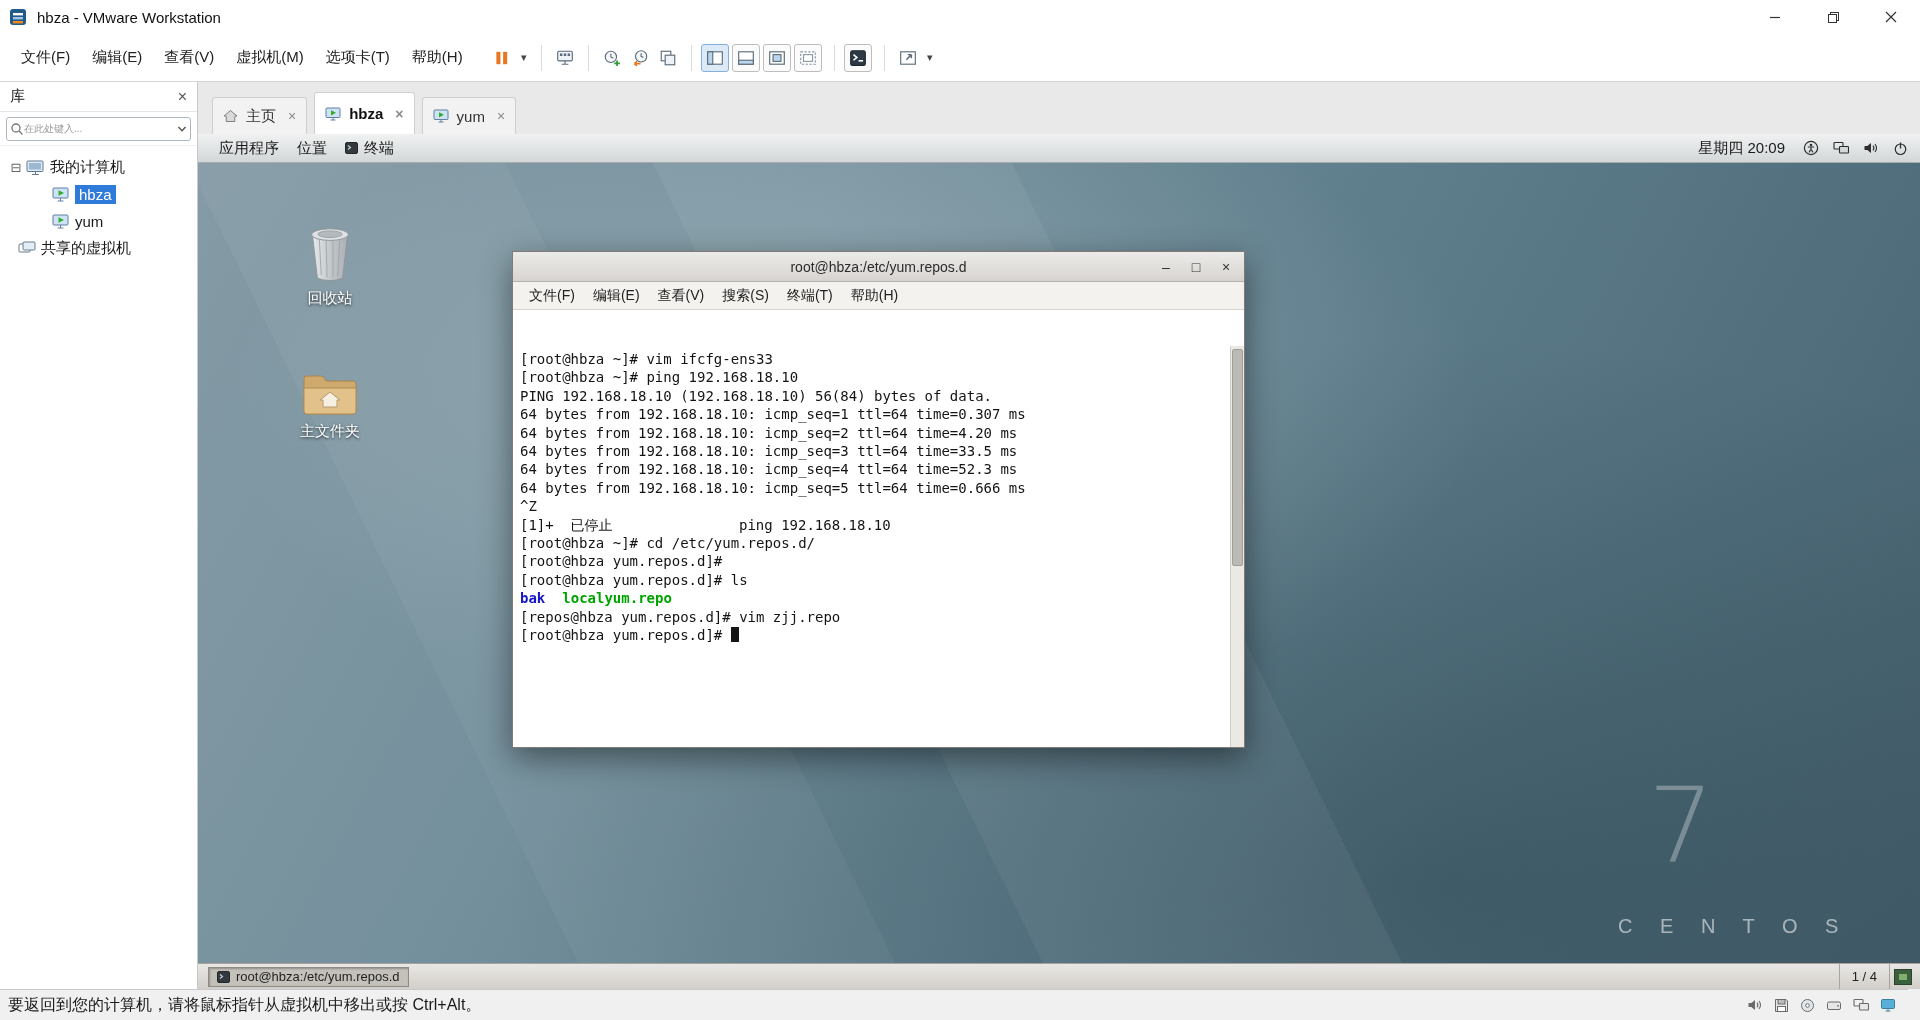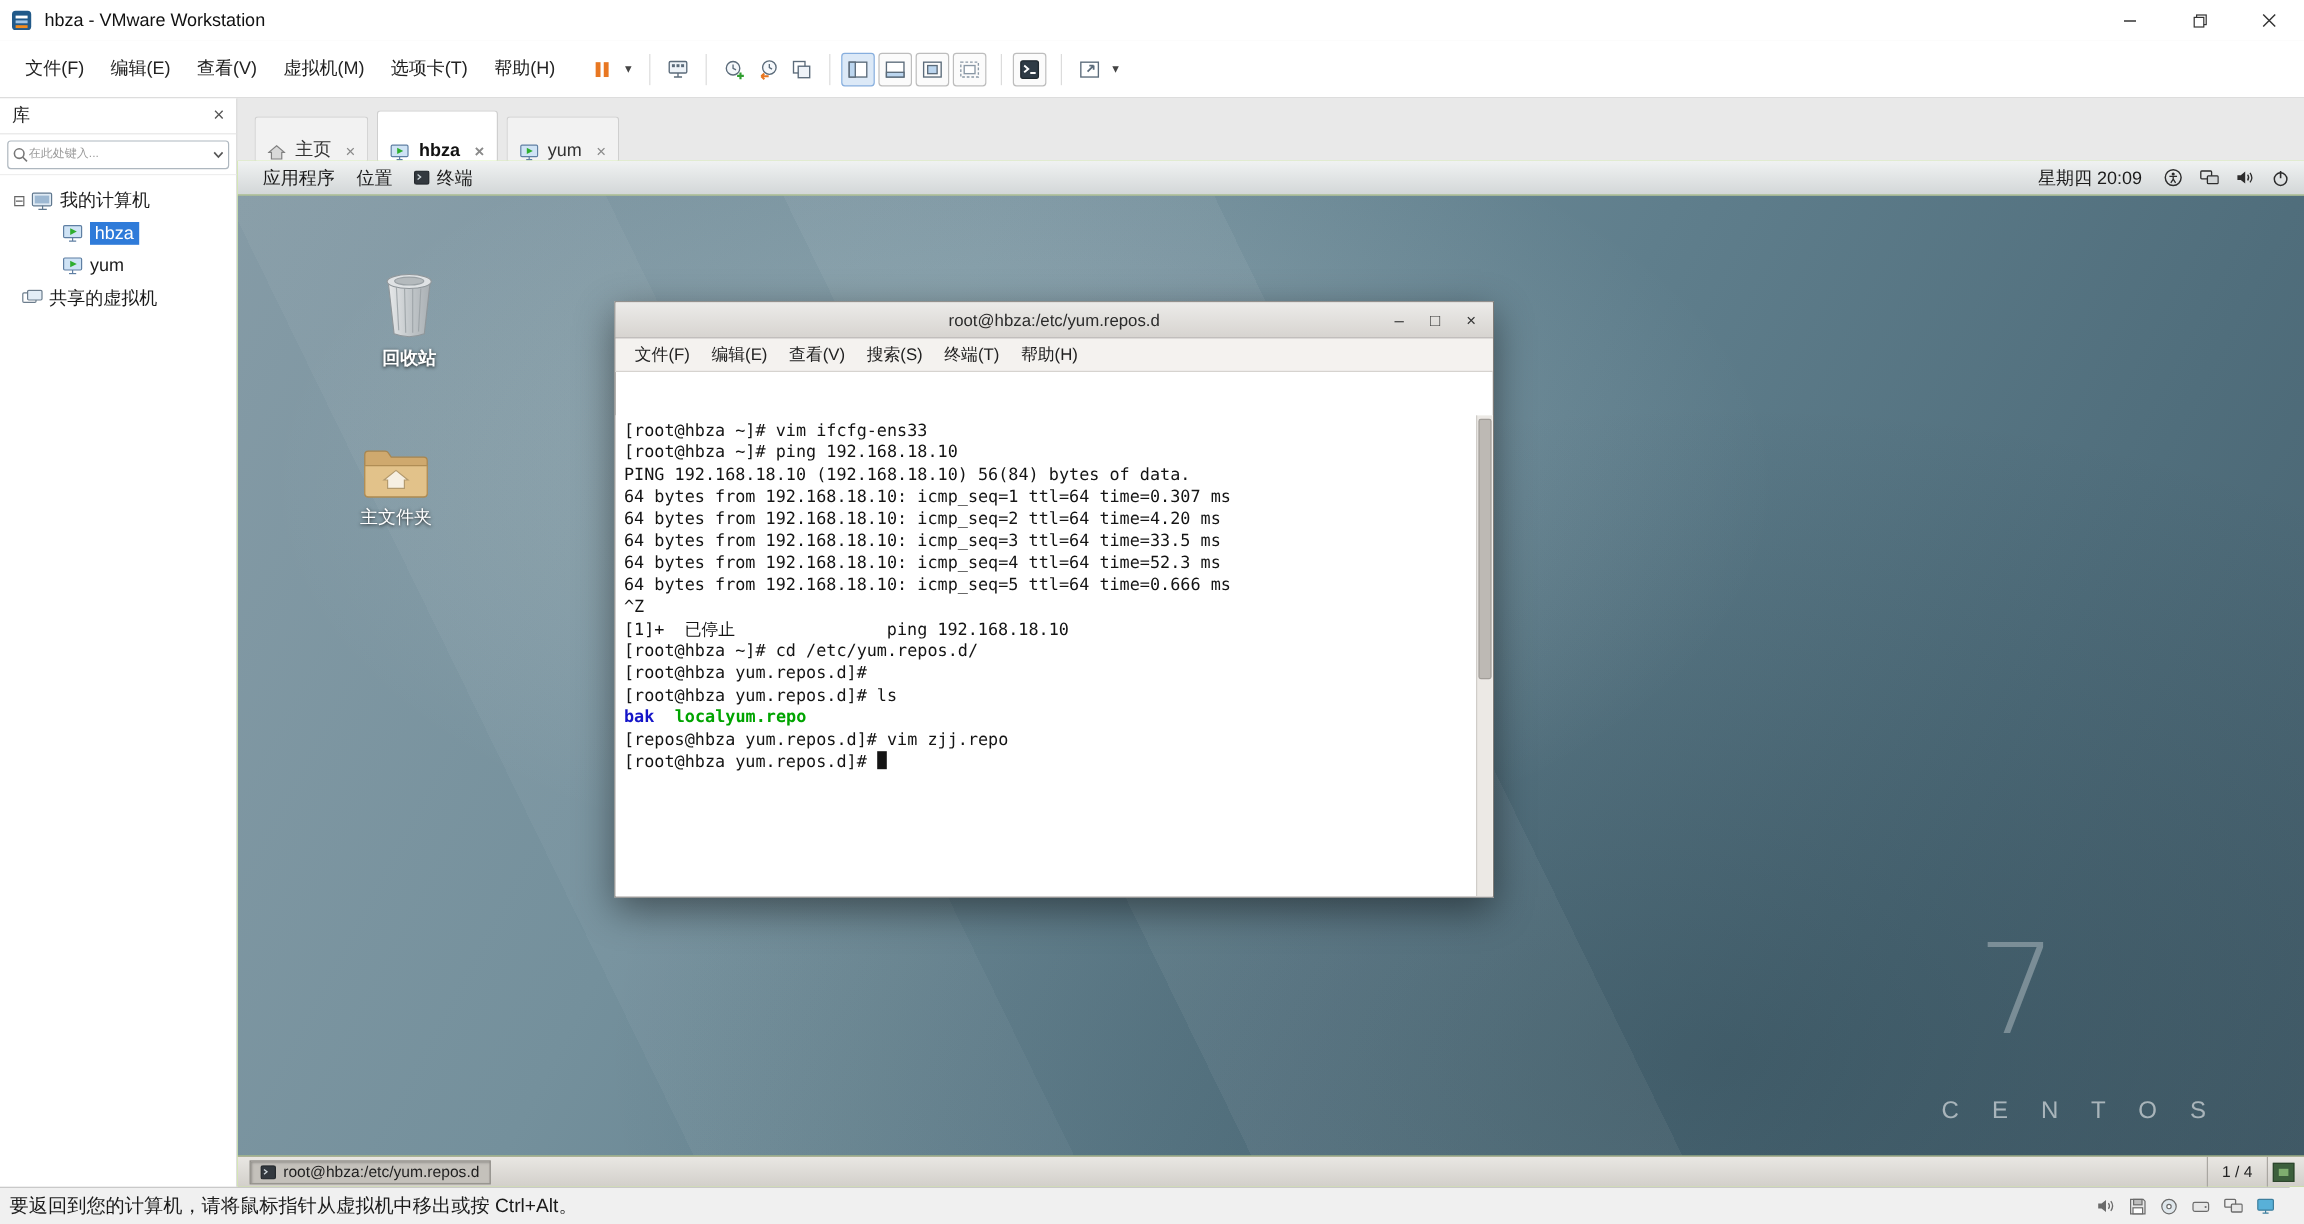--- a/index.html
+++ b/index.html
@@ -50,21 +50,21 @@
   .tree-row .expander { width:16px; text-align:center; color:#666; font-size:13px; }
   .tree-row .ticon { margin:0 5px 0 2px; flex:0 0 auto; }
   .lvl0 { padding-left:8px; }
   .lvl1 { padding-left:50px; }
   .lvl0b { padding-left:16px;font-family:Liberation Mono, monospace; }
   .tlabel.selected { background:#2f7bd9; color:#fff; padding:1px 4px; }
 
   
   .main { position:absolute; left:198px; top:82px; right:0; bottom:31px; background:#e9e9e9; }
   .tabstrip { height:52px; background:#e9e9e9; display:flex; align-items:flex-end; padding:0 0 0 14px; gap:7px; }
-  .tab { height:37px; display:flex; align-items:flex-end; gap:8px; padding:0 10px; background:#f2f2f2;
+  .tab { height:37px; display:flex; align-items:center; gap:8px; padding:0 10px; background:#f2f2f2;
     border:1px solid #cfcfcf; border-bottom:none; border-radius:3px 3px 0 0; font-size:15px; color:#333; }
   .tab.active { background:#ffffff; font-weight:bold; height:42px; color:#111; }
   .tab .tclose { color:#8a8a8a; font-size:14px; margin-left:4px; }
 
   
   .vm { position:absolute; left:0; top:52px; right:0; bottom:0; overflow:hidden; background:#bef264; }
   .vm-panel { position:absolute; top:0; left:0; right:0; height:29px;
     background:linear-gradient(#f0f2f2,#d3d7d8); border-bottom:1px solid #a7abac;
     display:flex; align-items:center; padding:0 12px; color:#1b1b1b; font-size:15px; z-index:5; }
   .panel-menu { padding:4px 9px; display:flex; align-items:center; gap:6px; }
@@ -76,21 +76,21 @@
       radial-gradient(ellipse 1300px 760px at 72% 90%, rgba(16,36,46,0.28), rgba(16,36,46,0) 72%),
       linear-gradient(118deg, #859ba6 0%, #74909c 30%, #5f7e8c 56%, #506e7c 80%, #47616e 100%); }
   .vm-desktop::before { content:""; position:absolute; inset:0; pointer-events:none;
     background:
       linear-gradient(64deg, transparent 40%, rgba(255,255,255,0.05) 40%, rgba(255,255,255,0.05) 57%, transparent 57%),
       linear-gradient(64deg, transparent 18%, rgba(255,255,255,0.04) 18%, rgba(255,255,255,0.04) 33%, transparent 33%); }
 
   .dicon { position:absolute; width:88px; text-align:center; color:#fff; font-size:15px;
     text-shadow:0 1px 3px rgba(0,0,0,0.85); }
   .dicon .img { margin:0 auto 5px; display:block; }
-  .dicon-trash { left:99px; top:59px;font-weight:bold; }
+  .dicon-trash { left:88px; top:59px; }
   .dicon-home { left:88px; top:207px; }
 
   .watermark-7 { position:absolute; left:1450px; top:610px; font-family:"DejaVu Sans","Liberation Sans",sans-serif;
     font-size:104px; font-weight:200; color:rgba(255,255,255,0.30); line-height:1; }
   .watermark-brand { position:absolute; left:1420px; top:752px; font-size:20px; letter-spacing:11px;
     color:rgba(255,255,255,0.55); }
 
   
   .term { position:absolute; left:314px; top:117px; width:733px; height:497px; background:#fff;
     border:1px solid #7f7c78; box-shadow:0 10px 30px rgba(0,0,0,0.45); display:flex; flex-direction:column; z-index:10; }

